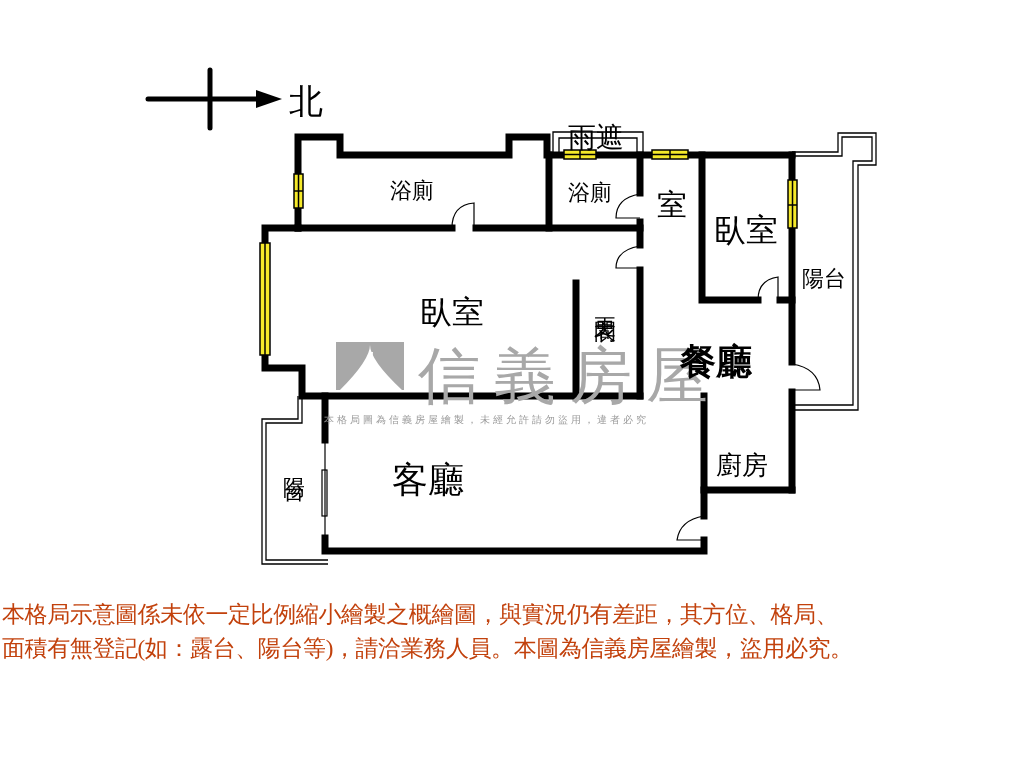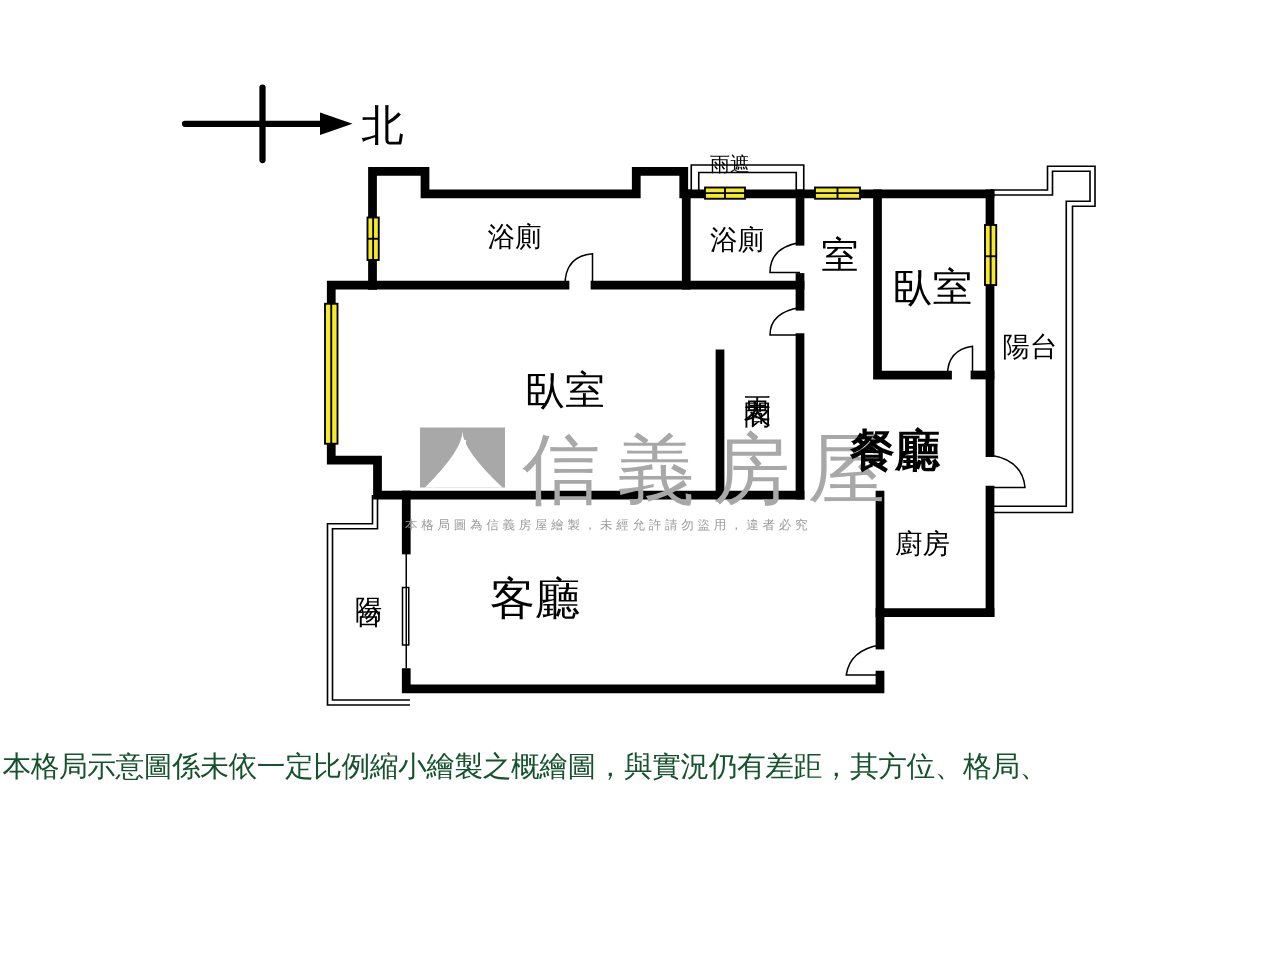--- a/index.html
+++ b/index.html
@@ -1,20 +1,20 @@
 <!DOCTYPE html>
 <html><head>
 <meta charset="utf-8">
 <style>
   html,body{margin:0;padding:0;background:#fff;}
   body{width:1024px;height:768px;position:relative;overflow:hidden;font-family:"DejaVu Sans","Liberation Sans",sans-serif;}
   #plan{position:absolute;left:0;top:0;width:1024px;height:580px;}
   .lbl{position:absolute;color:#000;white-space:nowrap;line-height:1;font-family:"DejaVu Serif","Liberation Serif",serif;}
   .vert{writing-mode:vertical-rl;letter-spacing:2px;}
-  .disclaimer{position:absolute;left:2px;top:598px;width:1022px;font-size:23px;line-height:34px;color:#14532d;font-family:Liberation Mono, monospace;letter-spacing:-0.4px;}
+  .disclaimer{position:absolute;left:2px;top:598px;width:1022px;font-size:23px;line-height:34px;color:#c2410c;font-family:Liberation Serif, serif;letter-spacing:-0.4px;}
   .disclaimer div{white-space:nowrap;}
   .wm-sub{position:absolute;left:324px;top:413px;font-size:10px;color:#9a9a9a;letter-spacing:3px;white-space:nowrap;}
   .wm-main{position:absolute;left:418px;top:334px;font-size:62px;color:#a8a8a8;letter-spacing:14px;white-space:nowrap;font-family:"DejaVu Sans","Liberation Sans",sans-serif;}
 </style>
 </head>
 <body>
 
 <svg id="plan" width="1024" height="580" viewBox="0 0 1024 580">
 
   <g>
@@ -100,28 +100,29 @@
     <rect x="322" y="470" width="5" height="46"></rect>
   </g>
 
 </svg>
 
 <div class="wm-main">信義房屋</div>
 <div class="wm-sub">本格局圖為信義房屋繪製，未經允許請勿盜用，違者必究</div>
 
 <div class="lbl" style="left:289px;top:84px;font-size:34px;">北</div>
 
-<div class="lbl" style="left:568px;top:124px;font-size:16px;">雨遮</div>
+<div class="lbl" style="left:568px;top:124px;font-size:28px;">雨遮</div>
 <div class="lbl" style="left:390px;top:180px;font-size:22px;">浴廁</div>
 <div class="lbl" style="left:568px;top:182px;font-size:22px;">浴廁</div>
 <div class="lbl" style="left:657px;top:190px;font-size:30px;">室</div>
 <div class="lbl" style="left:714px;top:214px;font-size:32px;">臥室</div>
 <div class="lbl" style="left:802px;top:268px;font-size:22px;">陽台</div>
 <div class="lbl" style="left:420px;top:296px;font-size:32px;">臥室</div>
 <div class="lbl vert" style="left:594px;top:300px;font-size:22px;writing-mode:vertical-rl;">更衣間</div>
 <div class="lbl" style="left:680px;top:343px;font-size:36px;font-weight:bold;">餐廳</div>
-<div class="lbl" style="left:716px;top:424px;font-size:22px;font-family:Liberation Serif, serif;">廚房</div>
+<div class="lbl" style="left:716px;top:452px;font-size:26px;">廚房</div>
 <div class="lbl" style="left:392px;top:462px;font-size:36px;font-weight:normal;">客廳</div>
 <div class="lbl vert" style="left:283px;top:460px;font-size:22px;writing-mode:vertical-rl;">陽台</div>
 
 <div class="disclaimer">
   <div>本格局示意圖係未依一定比例縮小繪製之概繪圖，與實況仍有差距，其方位、格局、</div>
+  <div>面積有無登記(如：露台、陽台等)，請洽業務人員。本圖為信義房屋繪製，盜用必究。</div>
 </div>
 
 </body></html>

